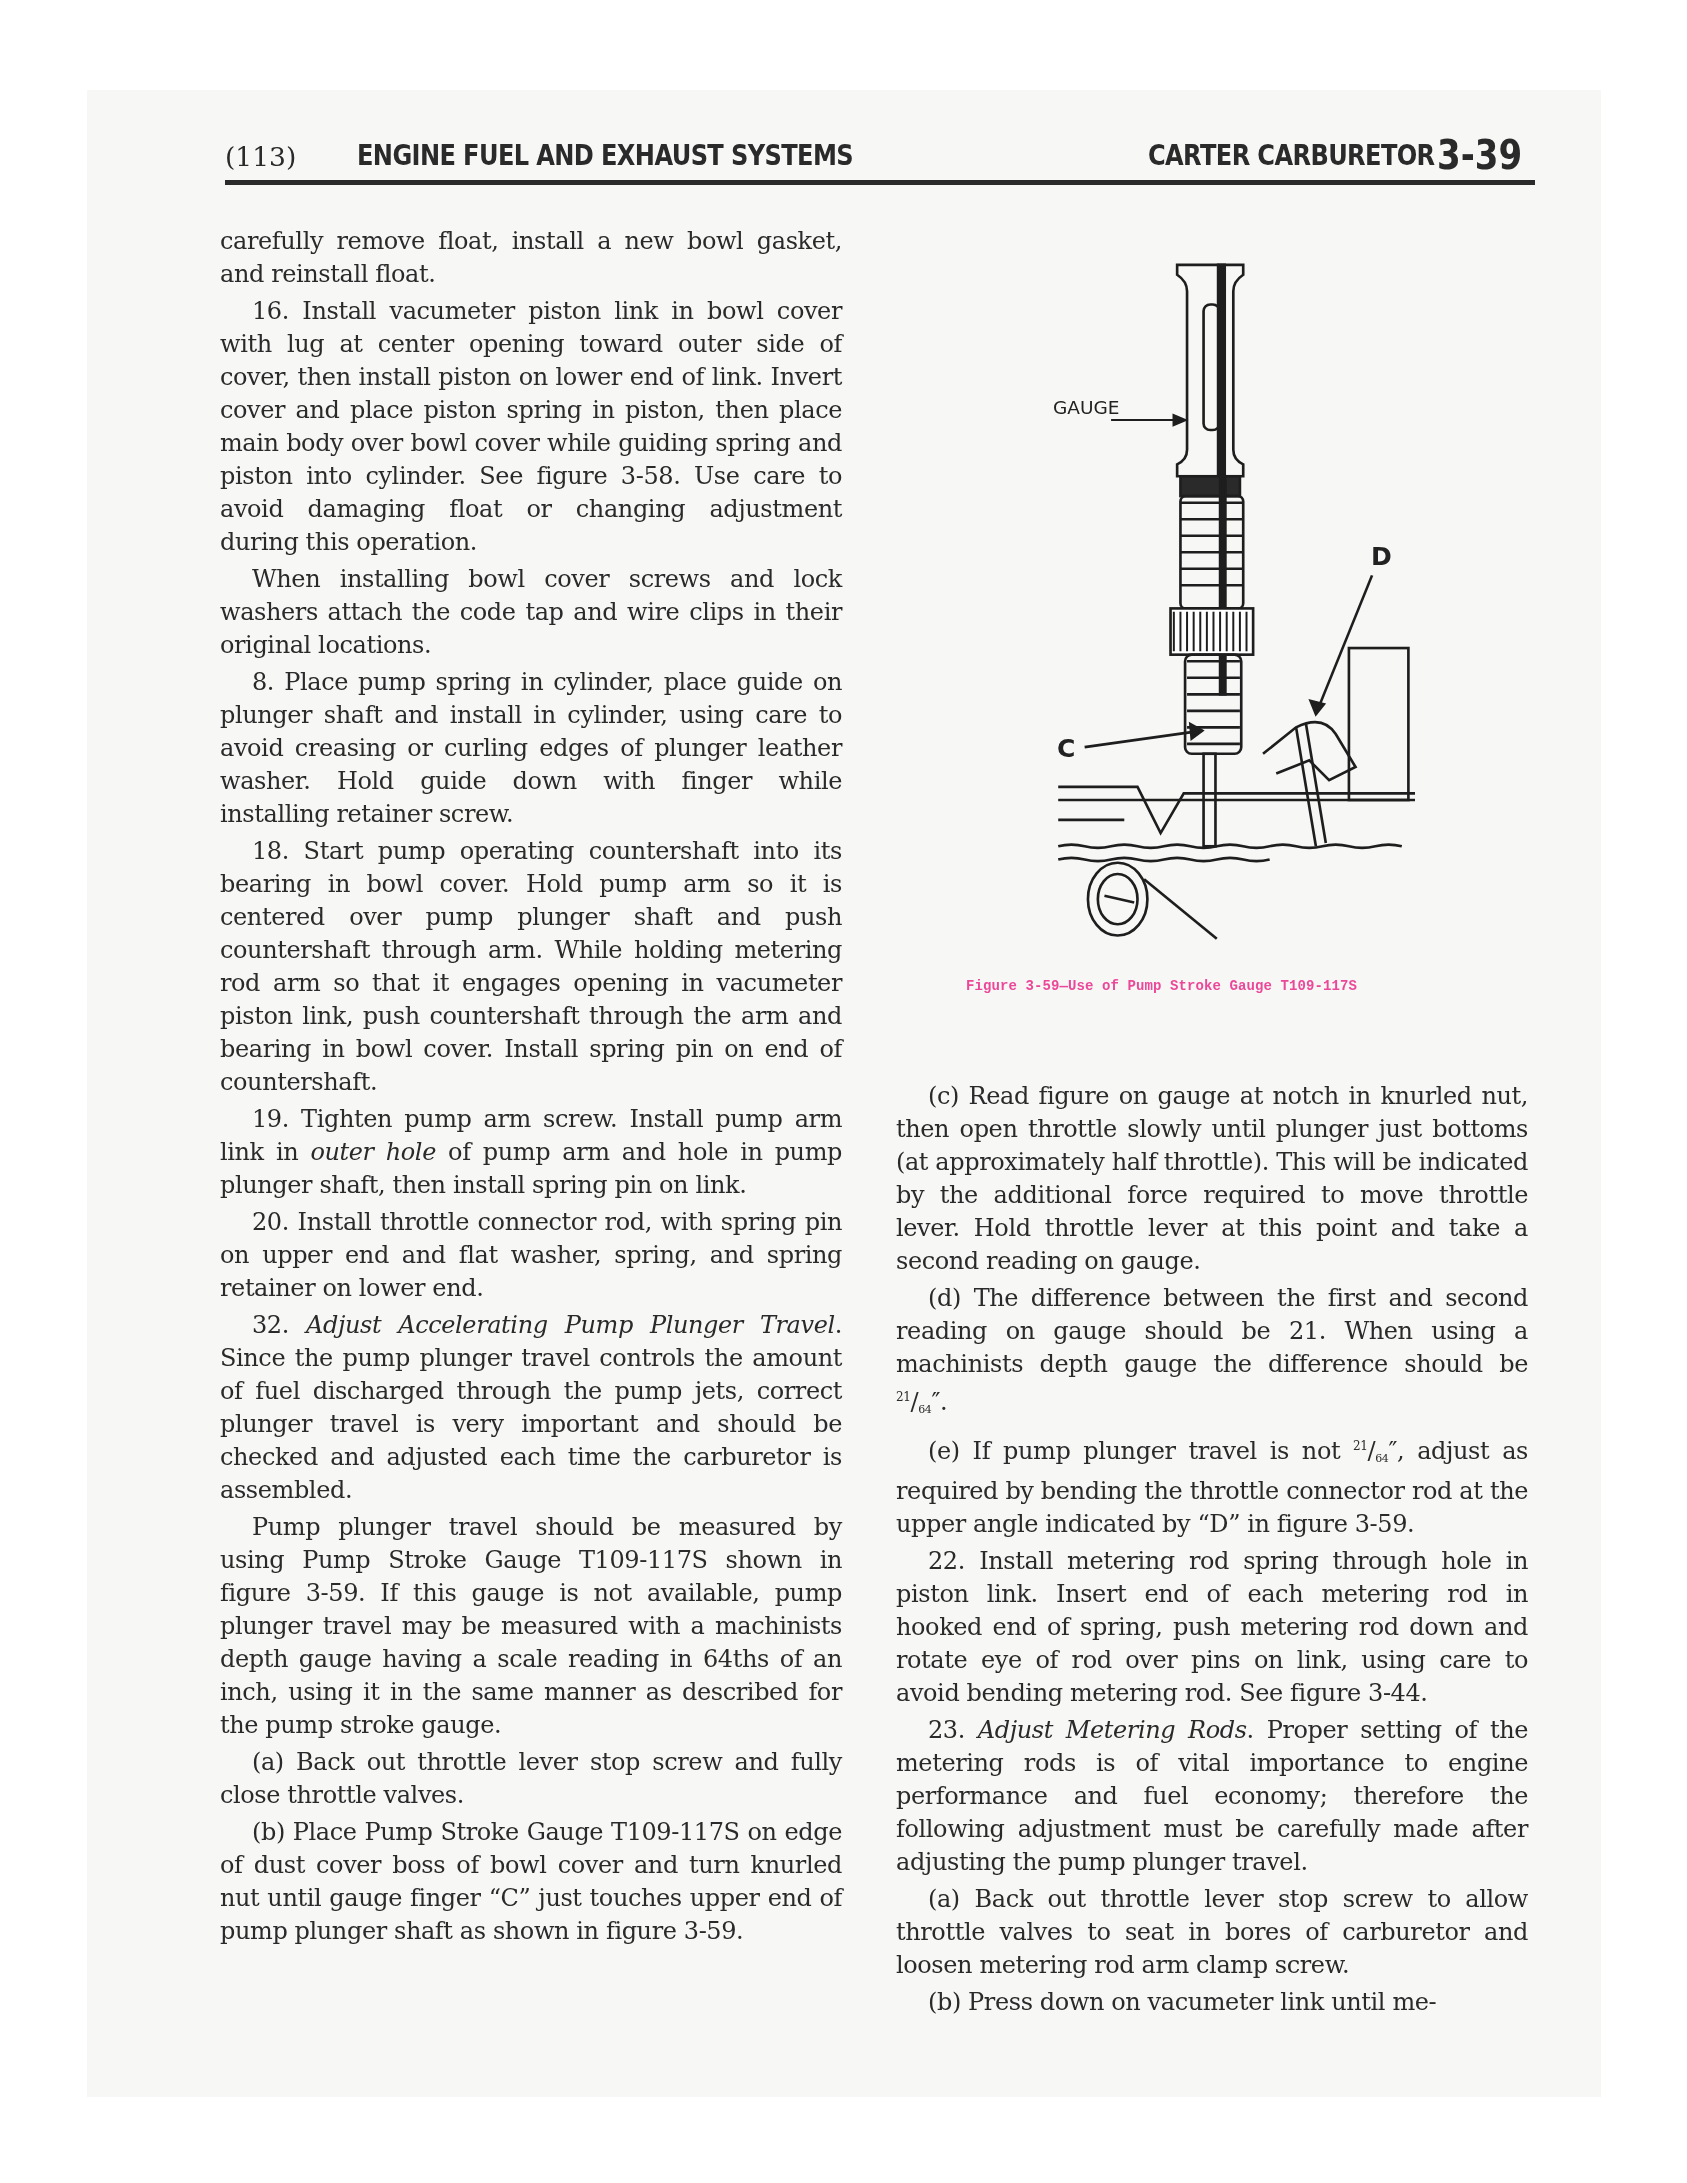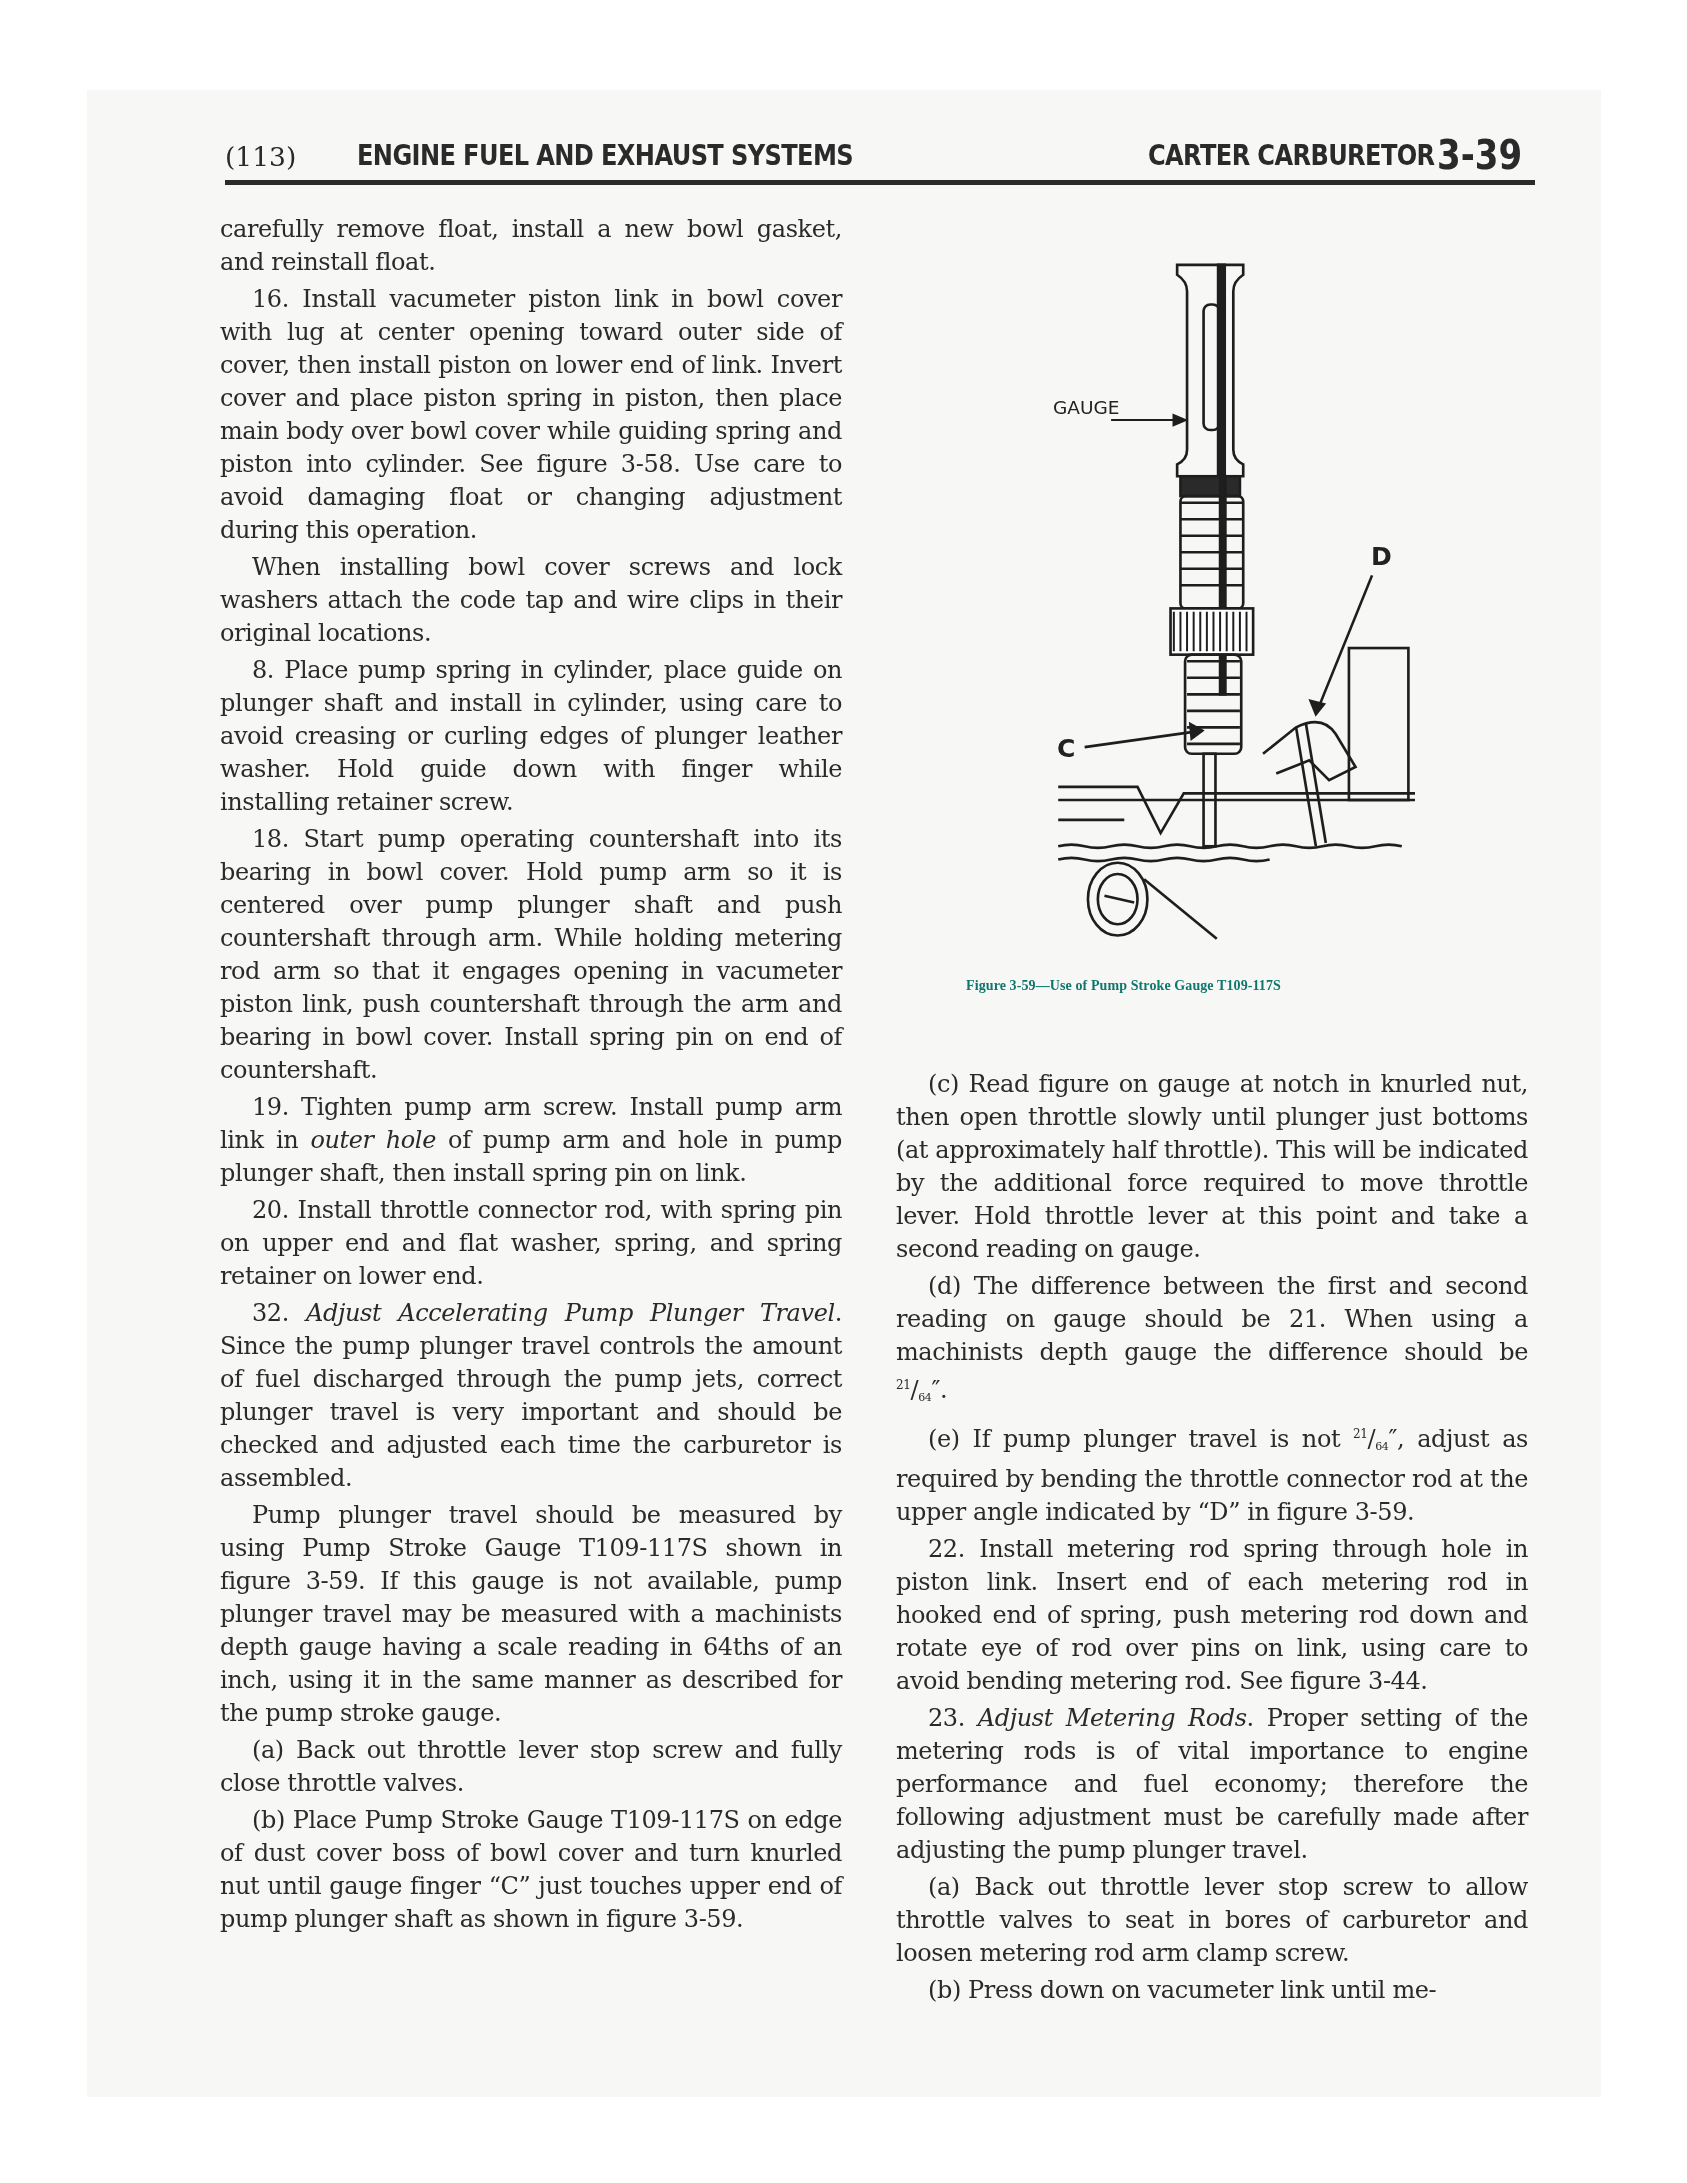--- a/index.html
+++ b/index.html
@@ -13,37 +13,37 @@
     font-family: "DejaVu Sans", sans-serif; color: #2a2a2a;
   }
   .header .pg { position: absolute; left: 0; top: 9.3px; font-family: "DejaVu Serif", serif; font-size: 26.5px; font-weight: normal; }
   .header .sec { position: absolute; left: 132px; top: 6.6px; font-size: 28px; font-weight: bold; letter-spacing: -0.7px; transform: scaleX(0.86); transform-origin: left; }
   .header .topic { position: absolute; left: 923px; top: 6.6px; font-size: 28px; font-weight: bold; letter-spacing: -0.7px; transform: scaleX(0.86); transform-origin: left; }
   .header .num { position: absolute; right: 13.2px; top: 0px; font-size: 40px; font-weight: bold; transform: scaleX(0.85); transform-origin: right; }
   .header .rule { position: absolute; left: 0; right: 0; top: 48px; height: 4.6px; background: #2b2b2b; }
 
   .col {
     position: absolute; font-family: "DejaVu Serif", serif; font-size: 24px;
-    line-height: 33px; color: #2a2a2a; text-align: justify; letter-spacing: -0.4px;
+    line-height: 33px; color: #2a2a2a; text-align: justify; letter-spacing: -0.4px; margin-top: 12px;
   }
   .col p { margin: 0 0 4px 0; text-indent: 32px; hyphens: manual; }
   .col p.noindent { text-indent: 0; }
   .col .it { font-style: italic; }
   .left { left: 220px; top: 213px; width: 622px; }
   .right { left: 896px; top: 1068px; width: 632px; }
   .frac { font-size: 12px; vertical-align: 9.3px; }
   .frac2 { font-size: 11px; vertical-align: -2.6px; }
 
   .figure { position: absolute; left: 1045px; top: 251px; width: 370px; height: 695px; }
   .fig-label {
     position: absolute; font-family: "DejaVu Sans", sans-serif; color: #222;
   }
   .caption {
     position: absolute; left: 966px; top: 978px; width: 543px; text-align: left;
-    font-family: Liberation Serif, serif; font-weight: bold; font-size: 14px; color: #0f766e;
+    font-family: Liberation Mono, monospace; font-weight: bold; font-size: 14px; color: #ec4899;
     letter-spacing: 0.1px;
   }
 </style>
 </head>
 <body>
 
 <div class="scan"></div>
 
 <div class="header">
   <span class="pg">(113)</span>

